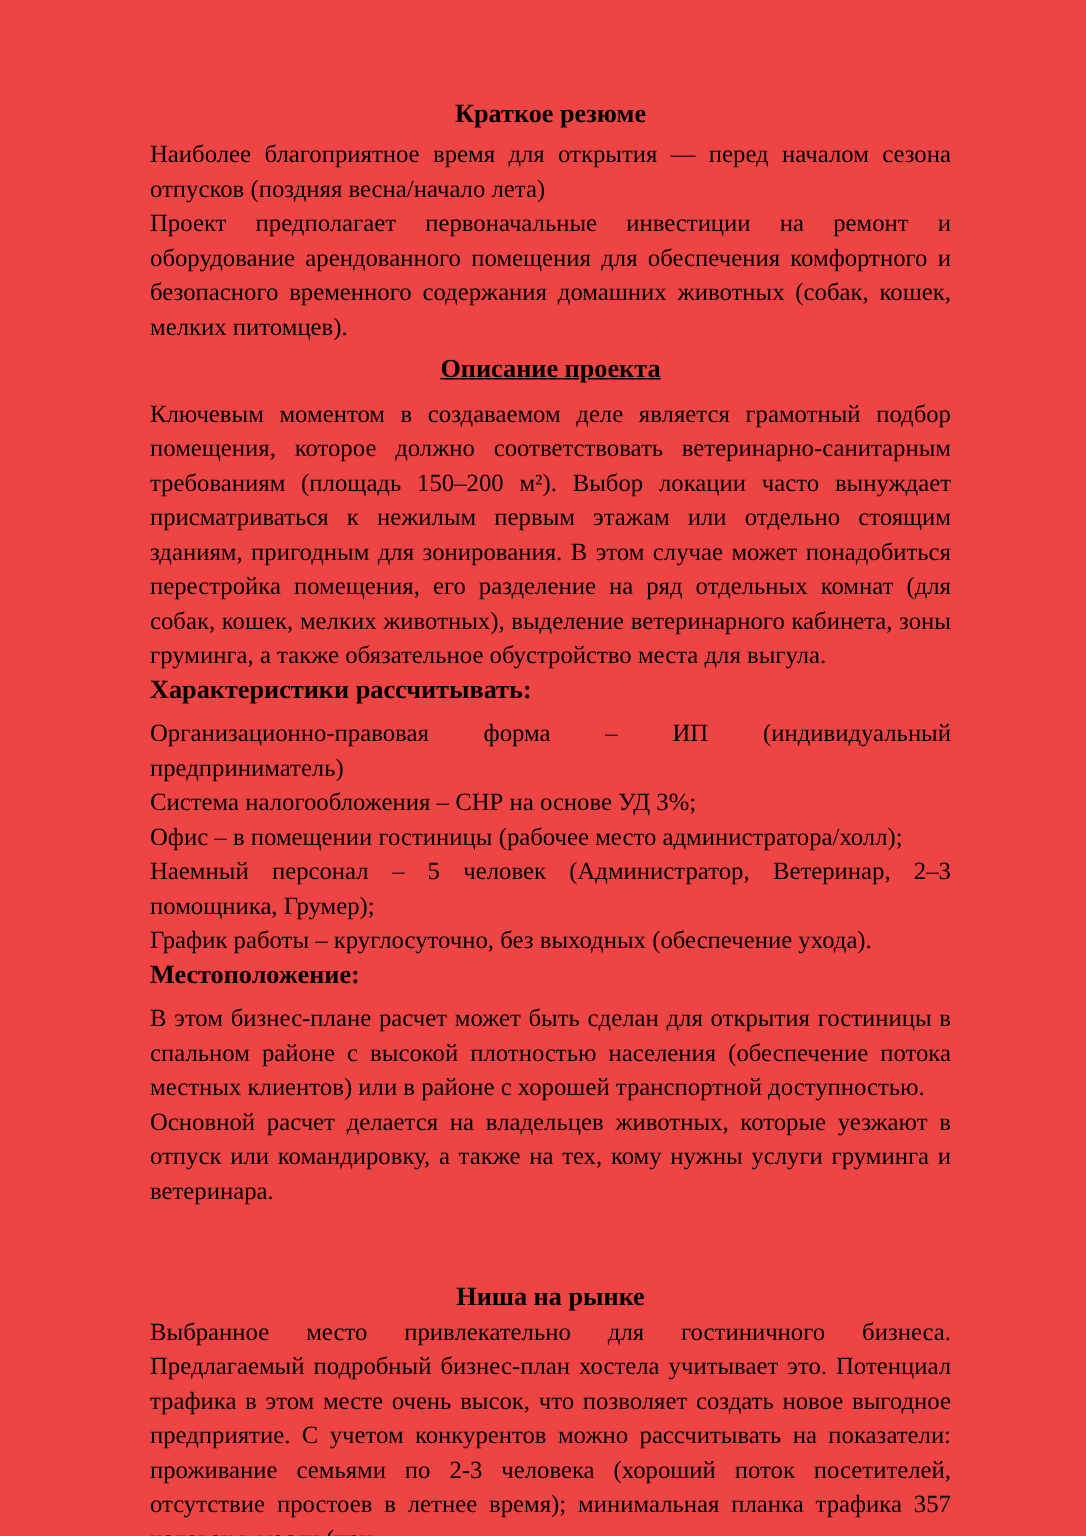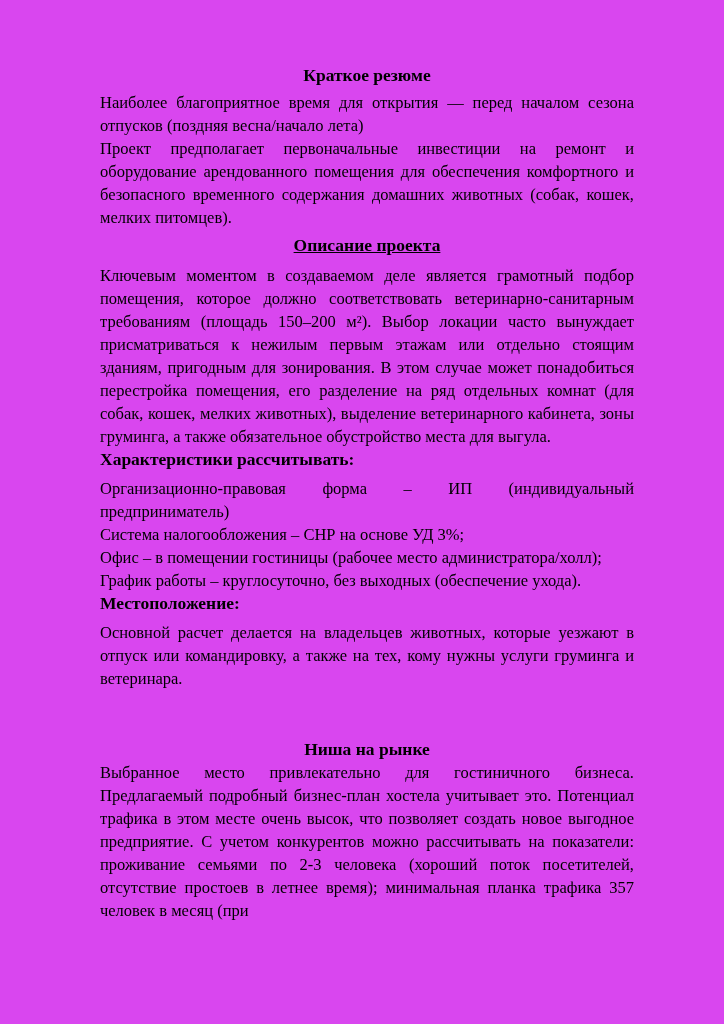--- a/index.html
+++ b/index.html
@@ -6,21 +6,21 @@
     margin: 0;
     padding: 0;
     background: #ffffff;
   }
   .page {
     position: relative;
     width: 724px;
     height: 1024px;
     box-sizing: border-box;
     padding: 60px 90px 30px 100px;
-    background: #d946ef;
+    background: #ef4444;
     font-family: "Liberation Serif", "DejaVu Serif", serif;
     font-size: 16.5px;
     line-height: 23px;
     color: #000000;
     overflow: hidden;
   }
   .h-center {
     font-weight: bold;
     text-align: center;
     font-size: 17.5px;
@@ -57,24 +57,26 @@
 
   <div class="h-center gap-before-section gap-after-heading">Описание проекта</div>
 
   <p class="body">Ключевым моментом в создаваемом деле является грамотный подбор помещения, которое должно соответствовать ветеринарно-санитарным требованиям (площадь 150–200 м²). Выбор локации часто вынуждает присматриваться к нежилым первым этажам или отдельно стоящим зданиям, пригодным для зонирования. В этом случае может понадобиться перестройка помещения, его разделение на ряд отдельных комнат (для собак, кошек, мелких животных), выделение ветеринарного кабинета, зоны груминга, а также обязательное обустройство места для выгула.</p>
 
   <div class="h-sub">Характеристики рассчитывать:</div>
 
   <p class="line">Организационно-правовая форма – ИП (индивидуальный предприниматель)</p>
   <p class="line">Система налогообложения – СНР на основе УД 3%;</p>
   <p class="line">Офис – в помещении гостиницы (рабочее место администратора/холл);</p>
+  <p class="line">Наемный персонал – 5 человек (Администратор, Ветеринар, 2–3 помощника, Грумер);</p>
   <p class="line">График работы – круглосуточно, без выходных (обеспечение ухода).</p>
 
   <div class="h-sub" style="margin-bottom:6px; margin-top:0;">Местоположение:</div>
 
+  <p class="body">В этом бизнес-плане расчет может быть сделан для открытия гостиницы в спальном районе с высокой плотностью населения (обеспечение потока местных клиентов) или в районе с хорошей транспортной доступностью.</p>
 
 
   <p class="body">Основной расчет делается на владельцев животных, которые уезжают в отпуск или командировку, а также на тех, кому нужны услуги груминга и ветеринара.</p>
 
   <div class="h-center big-gap-heading">Ниша на рынке</div>
 
   <p class="body big-gap-para">Выбранное место привлекательно для гостиничного бизнеса. Предлагаемый подробный бизнес-план хостела учитывает это. Потенциал трафика в этом месте очень высок, что позволяет создать новое выгодное предприятие. С учетом конкурентов можно рассчитывать на показатели: проживание семьями по 2-3 человека (хороший поток посетителей, отсутствие простоев в летнее время); минимальная планка трафика 357 человек в месяц (при</p>
 
 </div>
 

